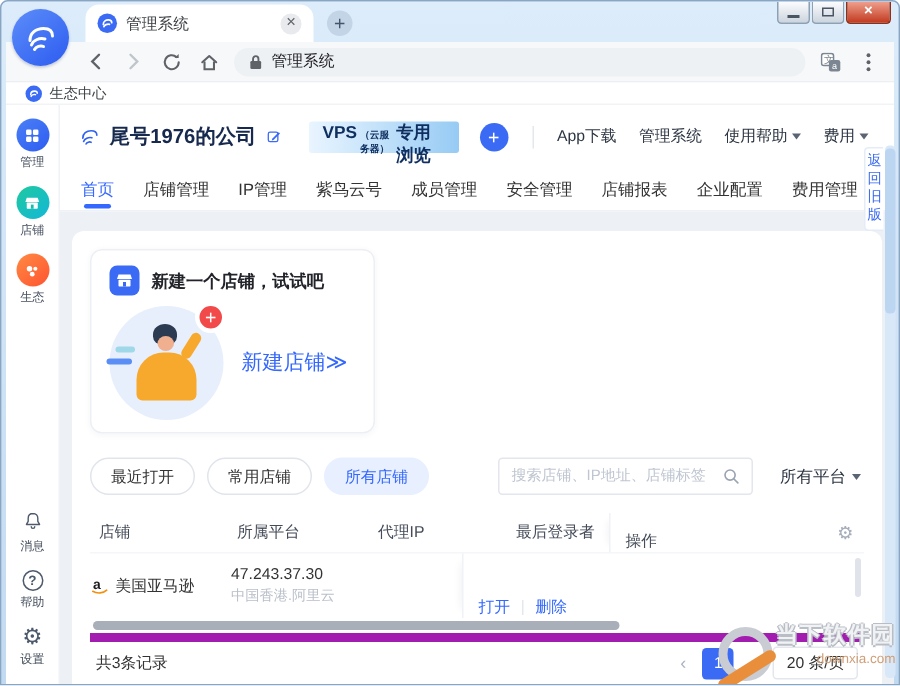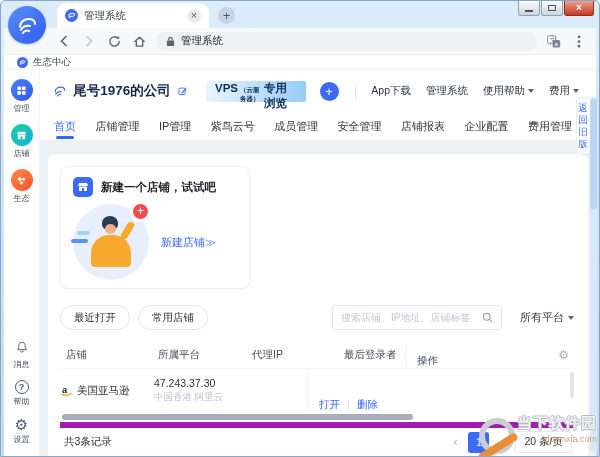--- a/index.html
+++ b/index.html
@@ -81,37 +81,37 @@
   .nav-tab { font-size:11px; color:#333; position:relative; height:100%; display:flex; align-items:center; white-space:nowrap; }
   .nav-tab.active { color:#3468fe;text-align:center; }
   .nav-tab.active::after { content:""; position:absolute; left:50%; transform:translateX(-50%);
                            bottom:1px; width:18px; height:3px; border-radius:2px; background:#3468fe; }
 
   .content { flex:1; min-height:0; padding:13px 8px 0; display:flex; }
   .panel { flex:1; background:#fff; border-radius:8px 8px 0 0; padding:12px 12px 0;
            display:flex; flex-direction:column; min-width:0; }
 
   .promo-card { width:190px; border:1px solid #edeff4; border-radius:8px; padding:10px 12px 8px;
-                box-shadow:0 1px 4px rgba(30,50,90,.05); flex:none;font-family:Liberation Mono, monospace; }
+                box-shadow:0 1px 4px rgba(30,50,90,.05); flex:none; }
   .promo-head { display:flex; align-items:center; gap:8px; }
   .promo-icon { width:20px; height:20px; border-radius:5px; background:#3b6bf5; flex:none;
                 display:flex; align-items:center; justify-content:center; }
   .promo-title { font-size:11.5px; font-weight:bold; color:#22242a; white-space:nowrap; }
   .promo-body { display:flex; align-items:center; gap:12px; margin-top:7px; }
   .illus { width:76px; height:76px; border-radius:50%; background:#e7effc; position:relative; flex:none; }
   .p-hair { position:absolute; width:16px; height:14px; border-radius:50% 50% 40% 40%; background:#2c3b52; top:12px; left:29px; }
   .p-face { position:absolute; width:11px; height:10px; border-radius:50%; background:#f0b08f; top:20px; left:32px; }
   .p-body { position:absolute; width:40px; height:32px; background:#f7a92d; border-radius:18px 18px 4px 4px; top:31px; left:18px; }
   .p-arm  { position:absolute; width:7px; height:19px; background:#f7a92d; border-radius:4px; transform:rotate(32deg); top:17px; left:51px; }
   .badge-plus { position:absolute; width:21px; height:21px; border-radius:50%; background:#f24a4a; color:#fff;
                 top:-3px; right:-2px; display:flex; align-items:center; justify-content:center;
                 font-size:13px; border:3px solid #fff; line-height:1; }
   .bar1 { position:absolute; width:13px; height:4px; border-radius:2px; background:#9fd8e8; top:27px; left:4px; }
   .bar2 { position:absolute; width:17px; height:4px; border-radius:2px; background:#5b8ef5; top:35px; left:-2px; }
-  .promo-link { font-size:11px; color:#3468fe; white-space:nowrap; }
+  .promo-link { font-size:14px; color:#3468fe; white-space:nowrap; }
 
   .filter-row { display:flex; align-items:center; gap:8px; margin-top:16px; flex:none; }
   .pill { height:25px; padding:4px 13px; border:1px solid #e1e5eb; border-radius:13px;
           font-size:10.5px; color:#333; display:flex; align-items:center; background:#fff; white-space:nowrap; }
   .pill.active { background:#e8efff; border-color:#e8efff; color:#3468fe; }
   .search-box { margin-left:auto; width:170px; height:25px; border:1px solid #e3e6ec; border-radius:3px;
                 display:flex; align-items:center; gap:5px; padding:0 8px; }
   .search-box input { border:none; outline:none; background:transparent; flex:1; min-width:0;
                       font-size:10px; color:#333; font-family:inherit; }
   .search-box input::placeholder { color:#bfc6d1; }
@@ -391,20 +391,21 @@
                   <span class="p-body"></span>
                   <span class="badge-plus">+</span>
                 </div>
                 <span class="promo-link">新建店铺≫</span>
               </div>
             </div>
 
             <div class="filter-row">
               <span class="pill">最近打开</span>
               <span class="pill">常用店铺</span>
+              <span class="pill active">所有店铺</span>
               <div class="search-box">
                 <input type="text" placeholder="搜索店铺、IP地址、店铺标签" style="">
                 <svg width="11" height="11" viewBox="0 0 14 14">
                     <circle cx="6" cy="6" r="4.3" stroke="#9aa3b2" stroke-width="1.4" fill="none"></circle>
                     <path d="M9.3 9.3 12.6 12.6" stroke="#9aa3b2" stroke-width="1.4" stroke-linecap="round"></path>
                   </svg>
               </div>
               <span class="platform">
                 <span>所有平台</span>
                 <span class="caret"></span>

